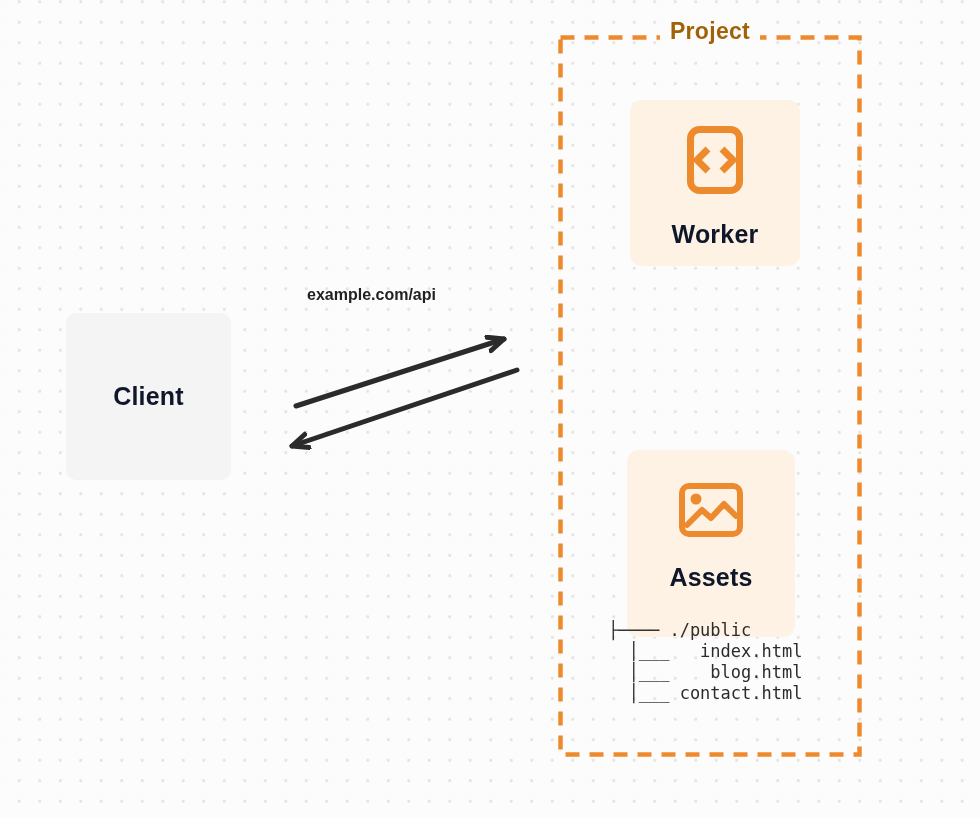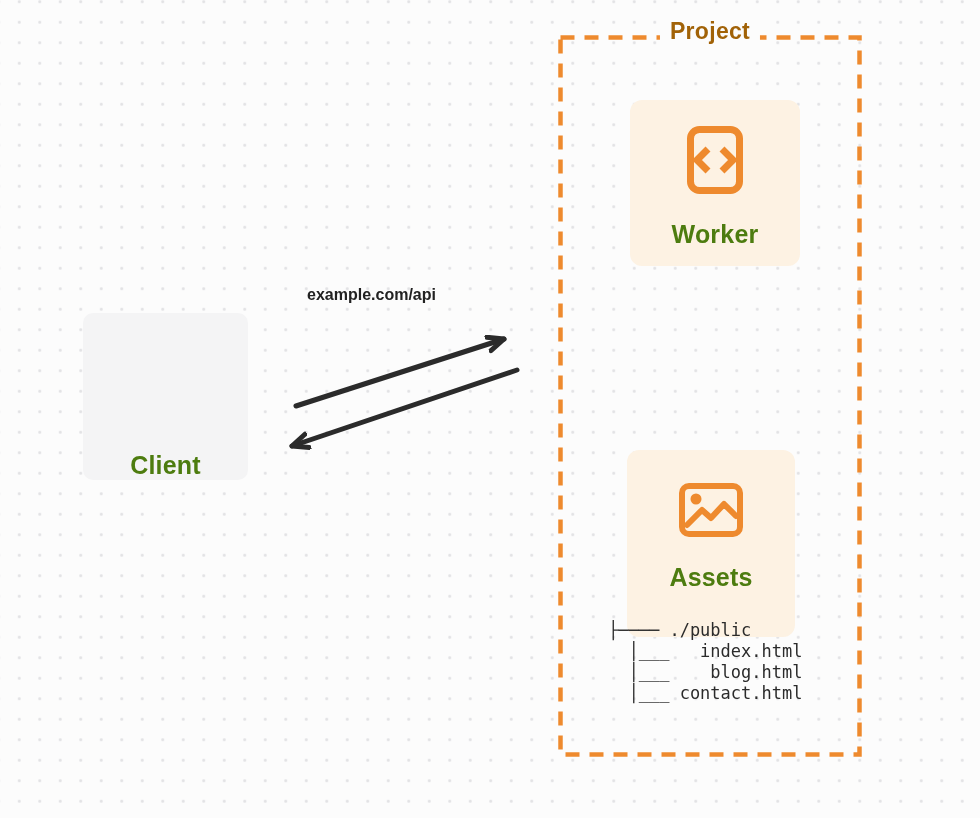--- a/index.html
+++ b/index.html
@@ -15,30 +15,30 @@
     height: 818px;
     background-color: #FCFCFC;
     background-image: radial-gradient(circle, #E2E2E4 1.3px, transparent 1.5px);
     background-size: 20.5px 20.5px;
     background-position: 9px 12px;
   }
 
   
   .client-box {
     position: absolute;
-    left: 83px; top: 313px;
+    left: 66px; top: 313px;
     width: 165px; height: 167px;
     background: #F4F4F5;
     border-radius: 10px;
-    display: flex; align-items: flex-end; justify-content: center;
+    display: flex; align-items: center; justify-content: center;
   }
   .node-label {
     font-size: 25px;
     font-weight: 700;
-    color: #4d7c0f;
+    color: #0f172a;
     letter-spacing: 0.2px;
   }
 
   
   .request-label {
     position: absolute;
     left: 307px; top: 286px;
     font-size: 16px;
     font-weight: 700;
     color: #222222;

